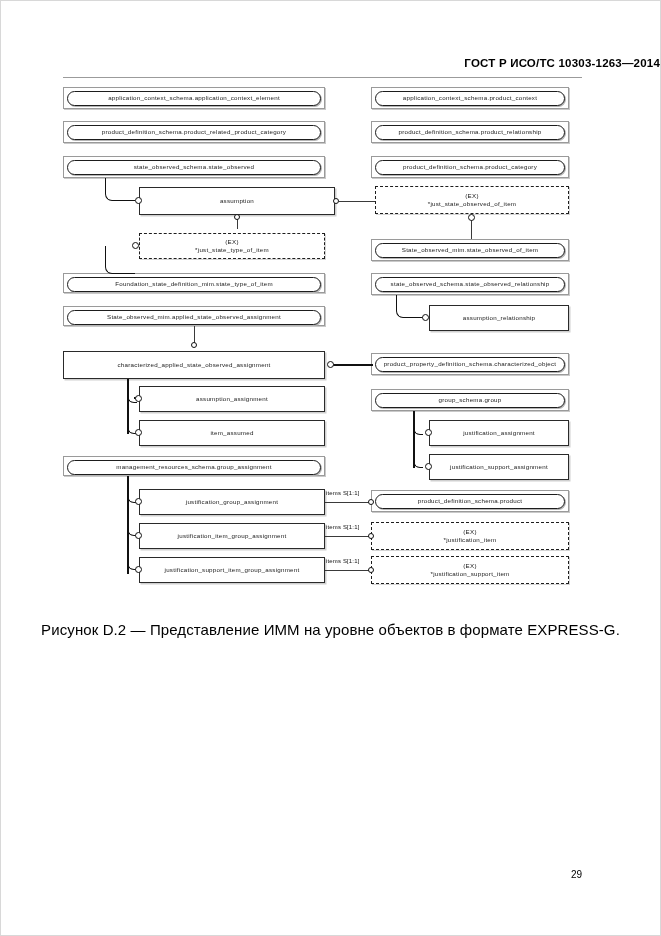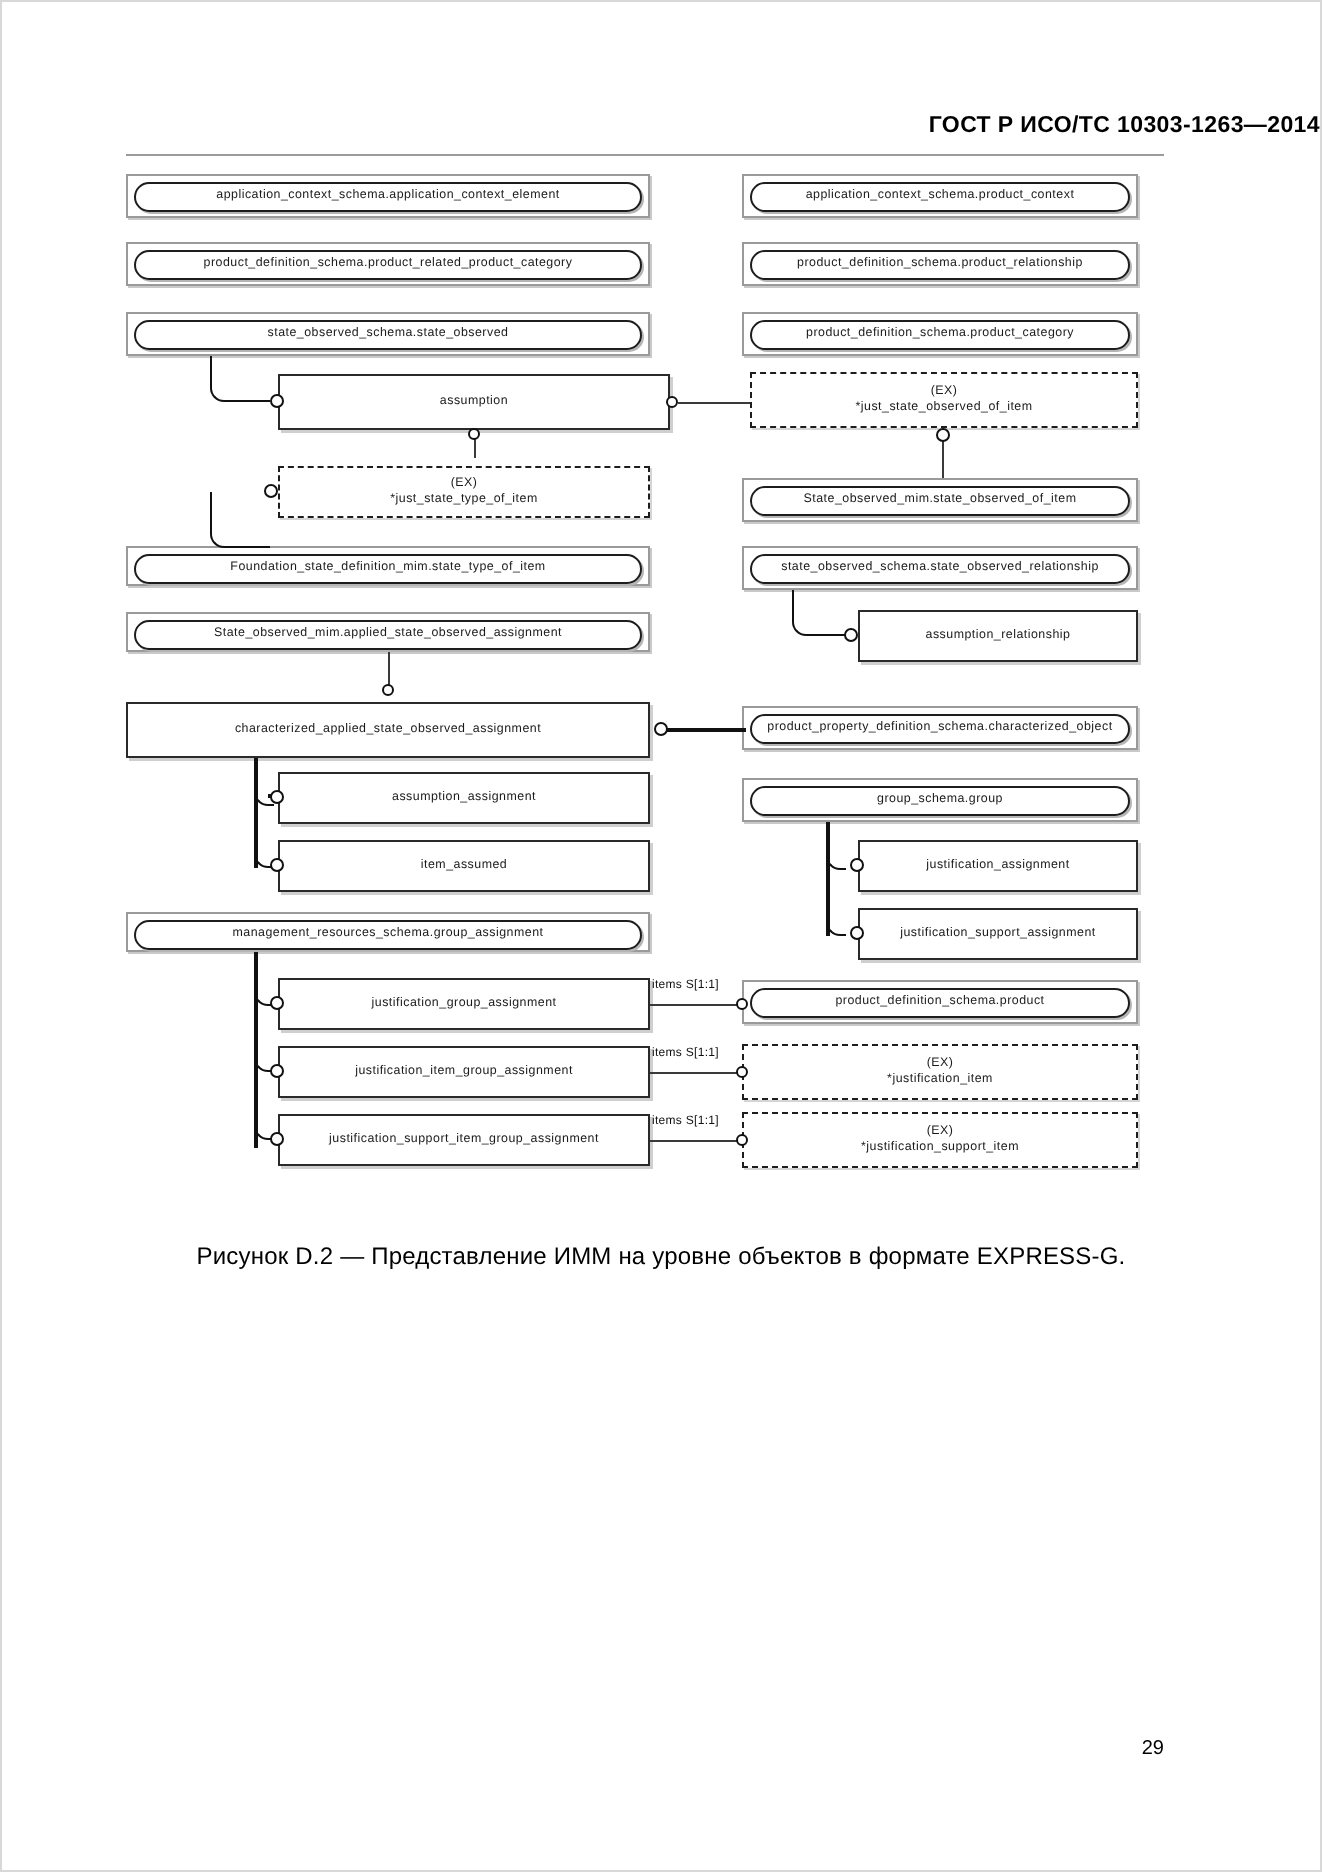--- a/index.html
+++ b/index.html
@@ -123,21 +123,21 @@
     border-bottom:1.8px solid #111;
     border-bottom-left-radius:7px;
     box-sizing:border-box;
   }
 
   
   .caption{
     position:absolute;
     left:0;right:0;top:620px;
     text-align:center;
-    font-size:12px;
+    font-size:15px;
     letter-spacing:.1px;
   }
 
   
   .page-number{
     position:absolute;
     right:78px;bottom:55px;
     font-size:10px;
     margin-top:23px;
   }

